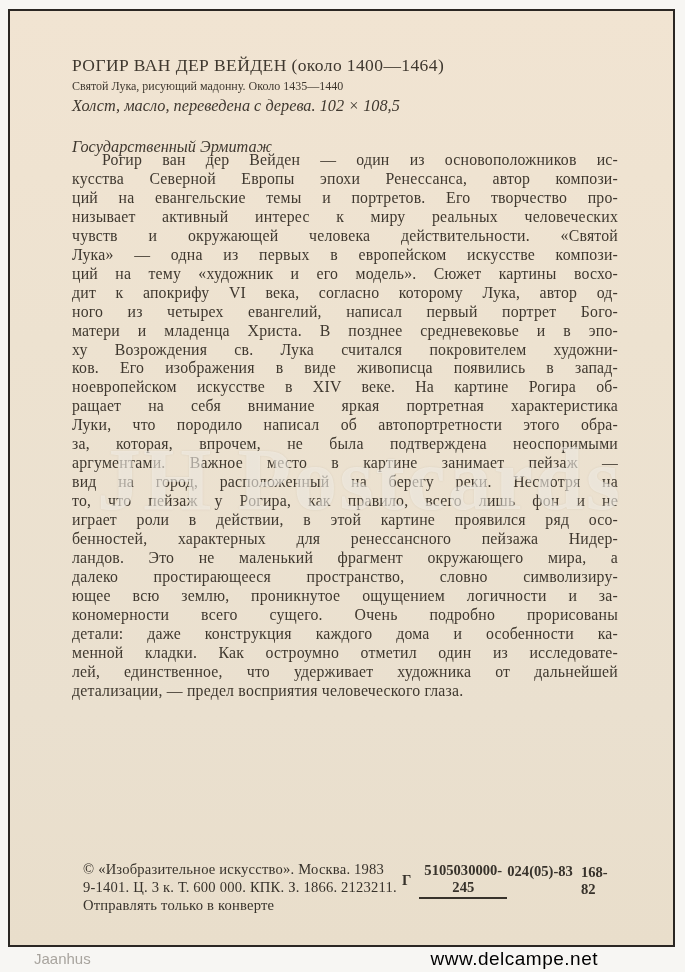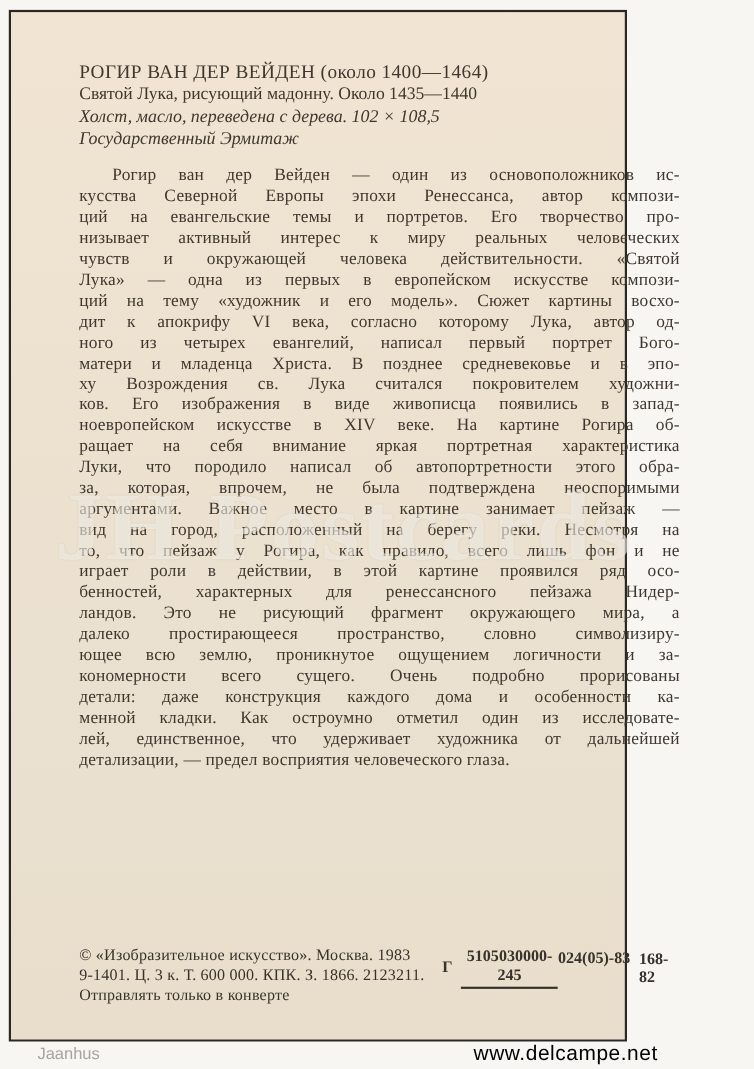--- a/index.html
+++ b/index.html
@@ -6,31 +6,31 @@
   body {
     width: 685px; height: 972px;
     background: #f7f6f3;
     position: relative;
     font-family: "Liberation Serif", "DejaVu Serif", serif;
     overflow: hidden;
   }
   .page { position: absolute; inset: 0; }
   .card {
     position: absolute; left: 8px; top: 9px;
-    width: 562px; height: 938px;
+    width: 667px; height: 938px;
     box-sizing: border-box;
     border: 2px solid #2b2723;
     background: linear-gradient(180deg, #f1e4d2 0%, #ede2d0 35%, #eae0cf 75%, #e9decb 100%);
   }
   .caption { position: absolute; left: 62px; top: 44px; width: 548px; color: #3f382f; }
   .h-artist { font-size: 17.5px; line-height: 21px; letter-spacing: 0.4px; }
   .h-school { font-size: 16.3px; line-height: 20px; font-style: italic; }
-  .h-title  { font-size: 16px; line-height: 20px; }
+  .h-title  { font-size: 12px; line-height: 20px; }
   .h-medium { font-size: 16.3px; line-height: 20px; font-style: italic; }
-  .h-museum { font-size: 16.3px; line-height: 20px; font-style: italic; }
+  .h-museum { font-size: 16.3px; line-height: 20px; font-style: italic; margin-top: 21px; }
   .bodytext { position: absolute; left: 62px; top: 140px; width: 546px; color: #3f382f; }
   .bline {
     font-size: 15.8px; line-height: 18.95px; letter-spacing: 0.2px;
     text-align: justify; text-align-last: justify;
     white-space: normal;
   }
   .bline.first { text-indent: 30px; }
   .bline.last  { text-align-last: left; }
   .watermark {
     position: absolute; left: 0; right: 4px; top: 418px;
@@ -38,21 +38,21 @@
     font-family: "Liberation Serif", serif;
     font-weight: bold;
     font-size: 88px; letter-spacing: 2px;
     color: rgba(250, 246, 238, 0.55);
     text-shadow: 0 0 2px rgba(140, 128, 110, 0.18);
     pointer-events: none;
     white-space: nowrap;
     padding-left: 40px;
   }
   .imprint { position: absolute; left: 62px; top: 849px; width: 546px; color: #37322b; }
-  .imprint-left { font-size: 14.6px; line-height: 18px; letter-spacing: 0.2px; }
+  .imprint-left { font-size: 14.6px; line-height: 18px; letter-spacing: 0.2px; margin-left: 11px; }
   .imprint-right {
     position: absolute; left: 330px; top: 2px;
     display: flex; align-items: center; gap: 8px;
     font-weight: bold; font-size: 14.6px;
   }
   .frac { display: inline-flex; flex-direction: row; text-align: center; line-height: 17px; }
   .frac .num { border-bottom: 2px solid #37322b; padding: 0 3px 1px 3px; }
   .frac .den { padding-top: 1px; }
   .footer {
     position: absolute; left: 0; bottom: 0; width: 634px; height: 25px;
@@ -94,21 +94,21 @@
       <div class="bline">ков. Его изображения в виде живописца появились в запад-</div>
       <div class="bline">ноевропейском искусстве в XIV веке. На картине Рогира об-</div>
       <div class="bline">ращает на себя внимание яркая портретная характеристика</div>
       <div class="bline">Луки, что породило написал об автопортретности этого обра-</div>
       <div class="bline">за, которая, впрочем, не была подтверждена неоспоримыми</div>
       <div class="bline">аргументами. Важное место в картине занимает пейзаж —</div>
       <div class="bline">вид на город, расположенный на берегу реки. Несмотря на</div>
       <div class="bline">то, что пейзаж у Рогира, как правило, всего лишь фон и не</div>
       <div class="bline">играет роли в действии, в этой картине проявился ряд осо-</div>
       <div class="bline">бенностей, характерных для ренессансного пейзажа Нидер-</div>
-      <div class="bline">ландов. Это не рисующий фрагмент окружающего мира, а</div>
+      <div class="bline">ландов. Это не маленький фрагмент окружающего мира, а</div>
       <div class="bline">далеко простирающееся пространство, словно символизиру-</div>
       <div class="bline">ющее всю землю, проникнутое ощущением логичности и за-</div>
       <div class="bline">кономерности всего сущего. Очень подробно прорисованы</div>
       <div class="bline">детали: даже конструкция каждого дома и особенности ка-</div>
       <div class="bline">менной кладки. Как остроумно отметил один из исследовате-</div>
       <div class="bline">лей, единственное, что удерживает художника от дальнейшей</div>
       <div class="bline last">детализации, — предел восприятия человеческого глаза.</div>
     </div>
 
     <div class="watermark">JH Postcards</div>

